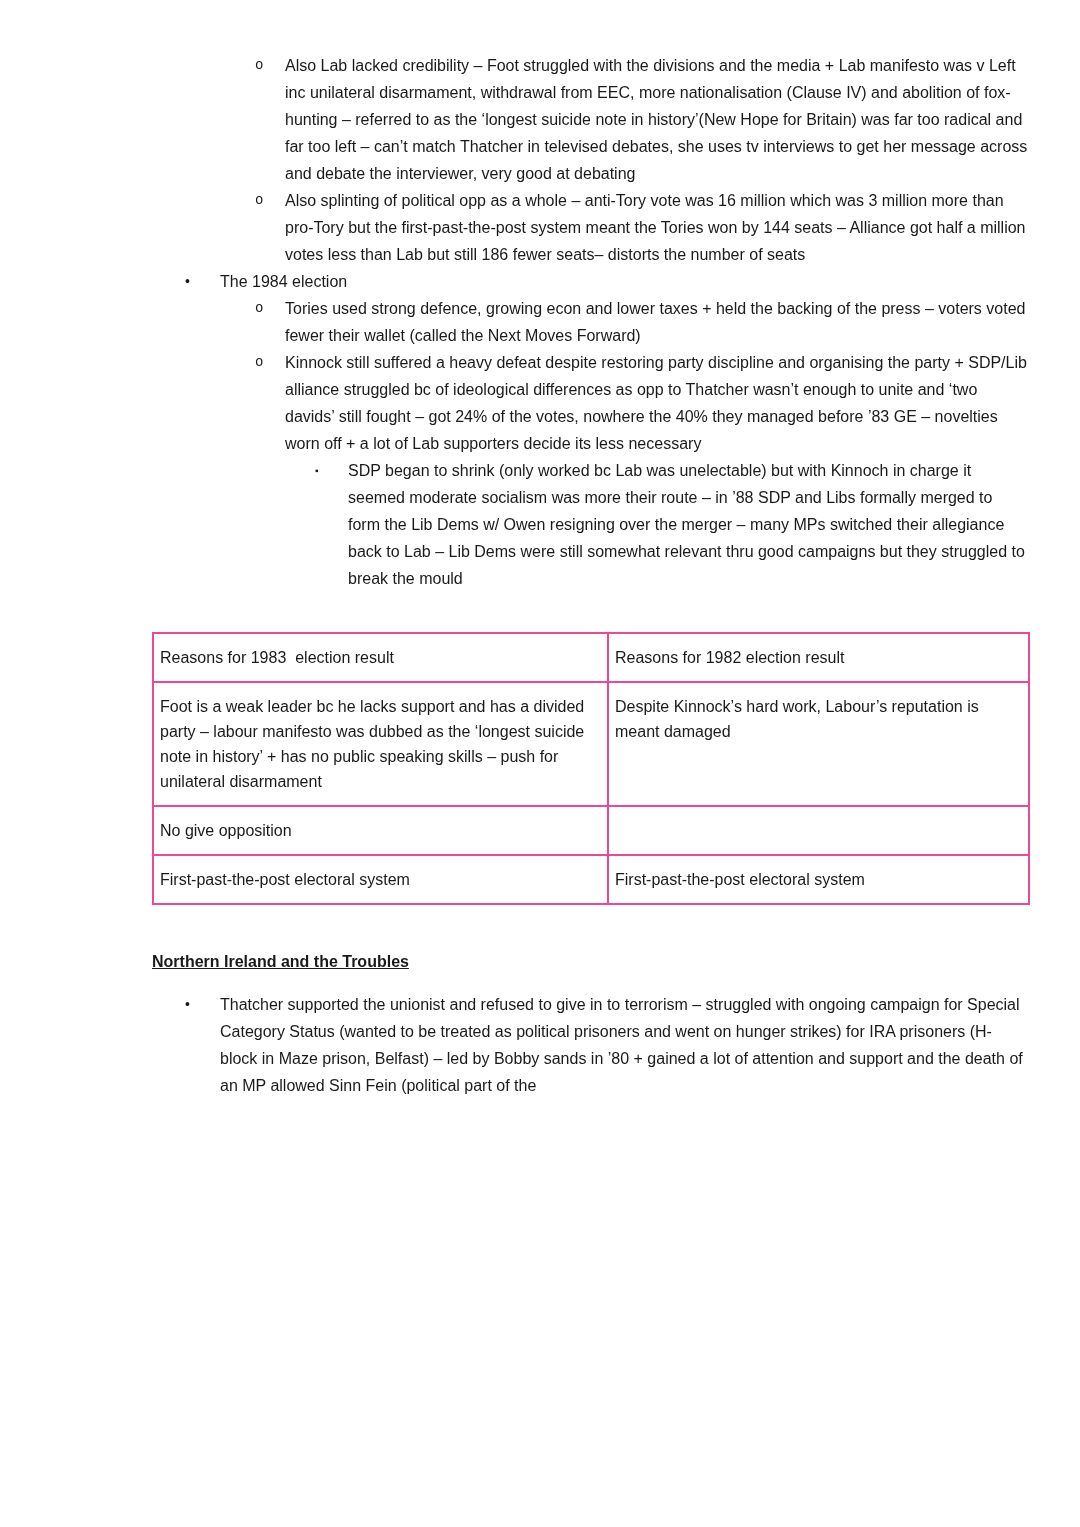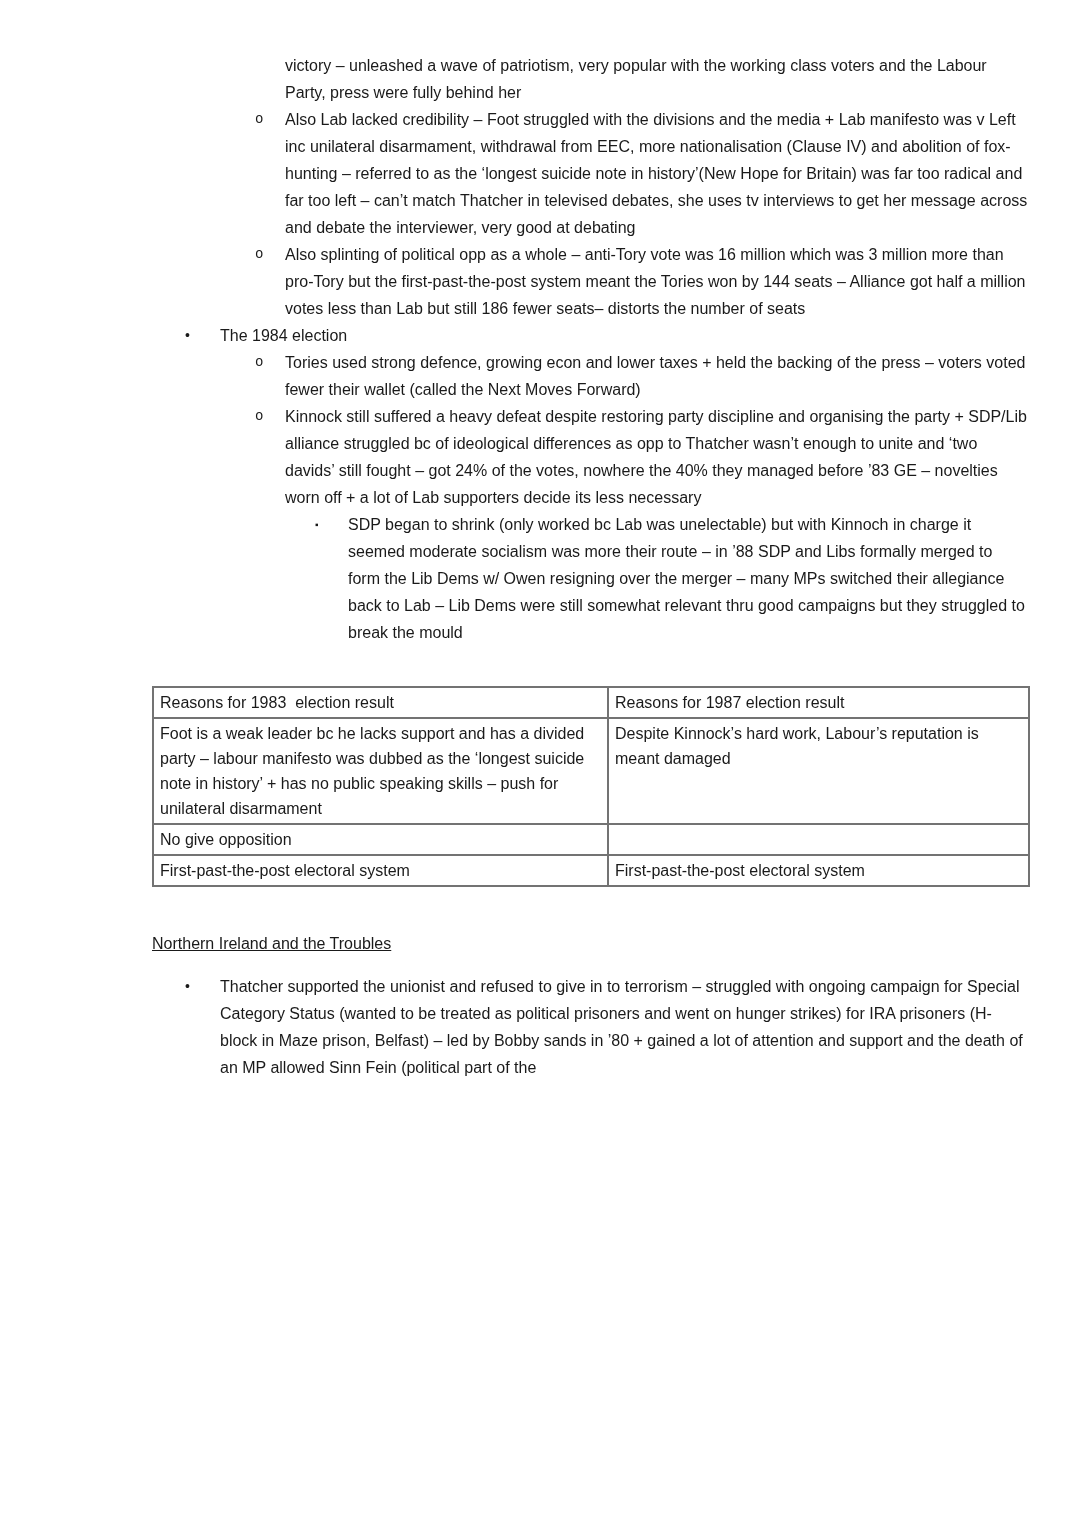--- a/index.html
+++ b/index.html
@@ -15,34 +15,33 @@
   .marker{flex:0 0 auto;}
   .lvl1{padding-left:185px;}
   .lvl1 .marker{width:35px;font-size:14px;}
   .lvl2{padding-left:255px;}
   .lvl2 .marker{width:30px;font-family:"Liberation Mono",monospace;font-size:14px;}
   .lvl3{padding-left:315px;}
   .lvl3 .marker{width:33px;font-size:10px;}
   .txt{flex:1;}
   table.cmp{border-collapse:collapse;table-layout:fixed;
             margin:40px 0 0 152px;width:876px;}
-  table.cmp td{border:2px solid #737373;padding:2px 6px;line-height:25px;
+  table.cmp td{border:2px solid #ec4899;padding:11px 6px;line-height:25px;
                vertical-align:top;white-space:pre-wrap;}
   .col-a{width:455px;}
   .col-b{width:421px;}
   .section-heading{margin:43px 52px 0 152px;text-decoration:underline;
-                   font-weight:normal;font-size:16px;line-height:27px;}
+                   font-weight:bold;font-size:16px;line-height:27px;}
   .ni-item{margin-top:16px;}
 </style>
 </head>
 <body>
 
 <div class="page">
 
-  <p class="cont">victory – unleashed a wave of patriotism, very popular with the working class voters and the Labour Party, press were fully behind her</p>
 
   <div class="li lvl2">
     <span class="marker">o</span>
     <div class="txt">Also Lab lacked credibility – Foot struggled with the divisions and the media + Lab manifesto was v Left inc unilateral disarmament, withdrawal from EEC, more nationalisation (Clause IV) and abolition of fox-hunting – referred to as the ‘longest suicide note in history’(New Hope for Britain) was far too radical and far too left – can’t match Thatcher in televised debates, she uses tv interviews to get her message across and debate the interviewer, very good at debating</div>
   </div>
 
   <div class="li lvl2">
     <span class="marker">o</span>
     <div class="txt">Also splinting of political opp as a whole – anti-Tory vote was 16 million which was 3 million more than pro-Tory but the first-past-the-post system meant the Tories won by 144 seats – Alliance got half a million votes less than Lab but still 186 fewer seats– distorts the number of seats</div>
   </div>
@@ -68,21 +67,21 @@
   </div>
 
   <table class="cmp">
     <colgroup>
         <col class="col-a">
         <col class="col-b">
       </colgroup>
     <tbody>
       <tr>
         <td>Reasons for 1983  election result</td>
-        <td>Reasons for 1987 election result</td>
+        <td>Reasons for 1982 election result</td>
       </tr>
       <tr>
         <td>Foot is a weak leader bc he lacks support and has a divided party – labour manifesto was dubbed as the ‘longest suicide note in history’ + has no public speaking skills – push for unilateral disarmament</td>
         <td>Despite Kinnock’s hard work, Labour’s reputation is meant damaged</td>
       </tr>
       <tr>
         <td>No give opposition</td>
         <td></td>
       </tr>
       <tr>

